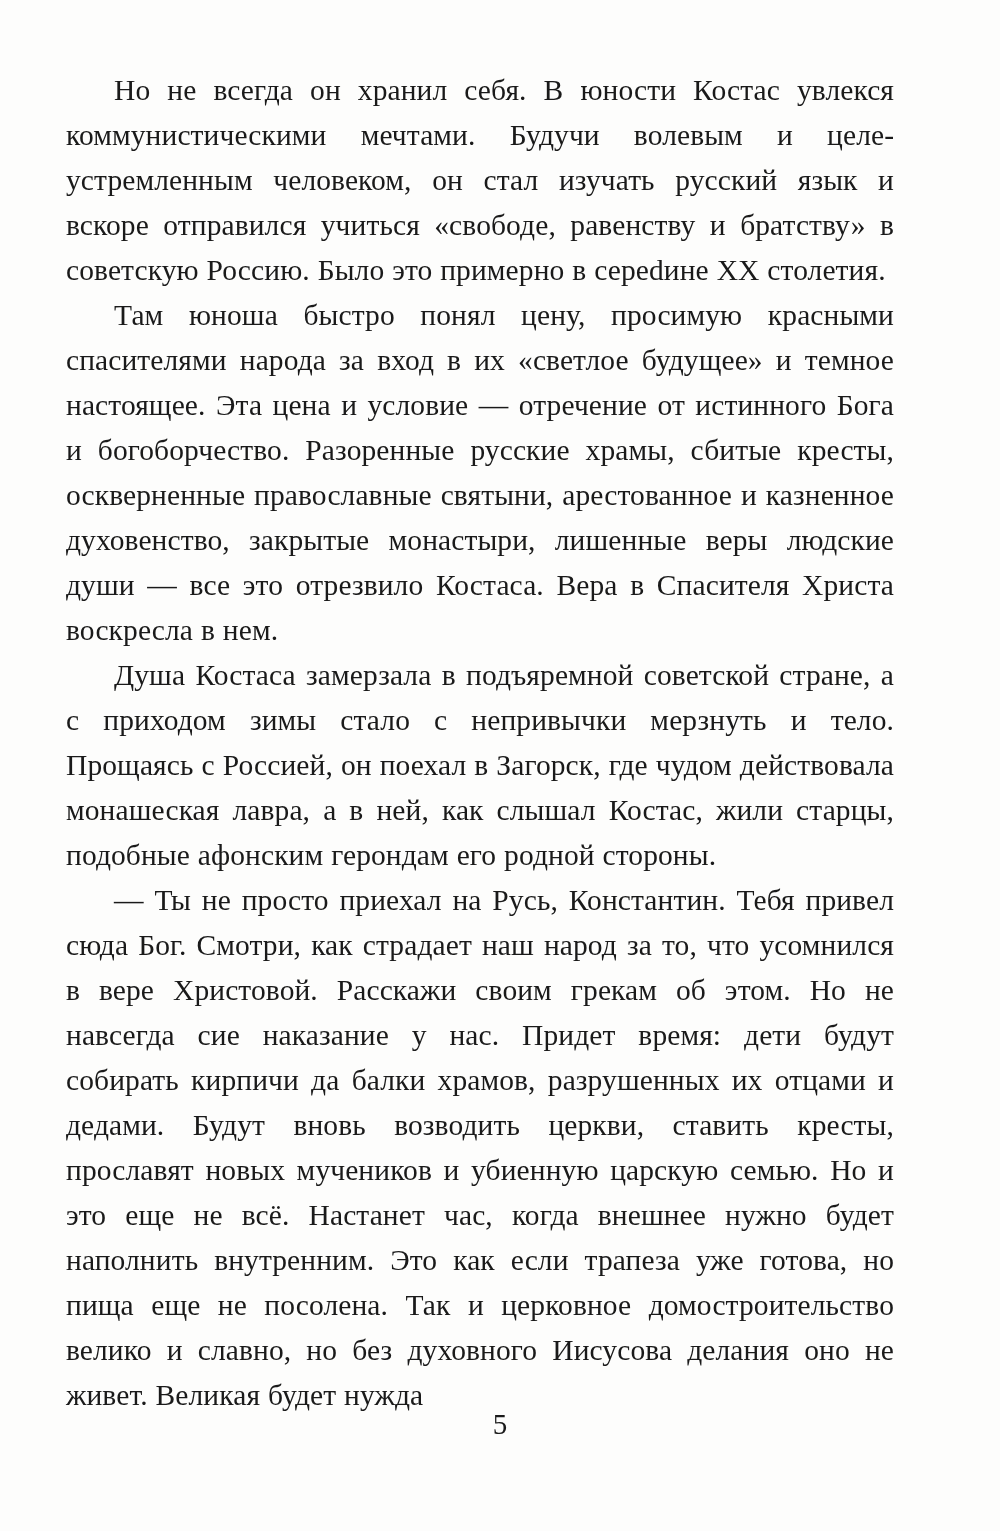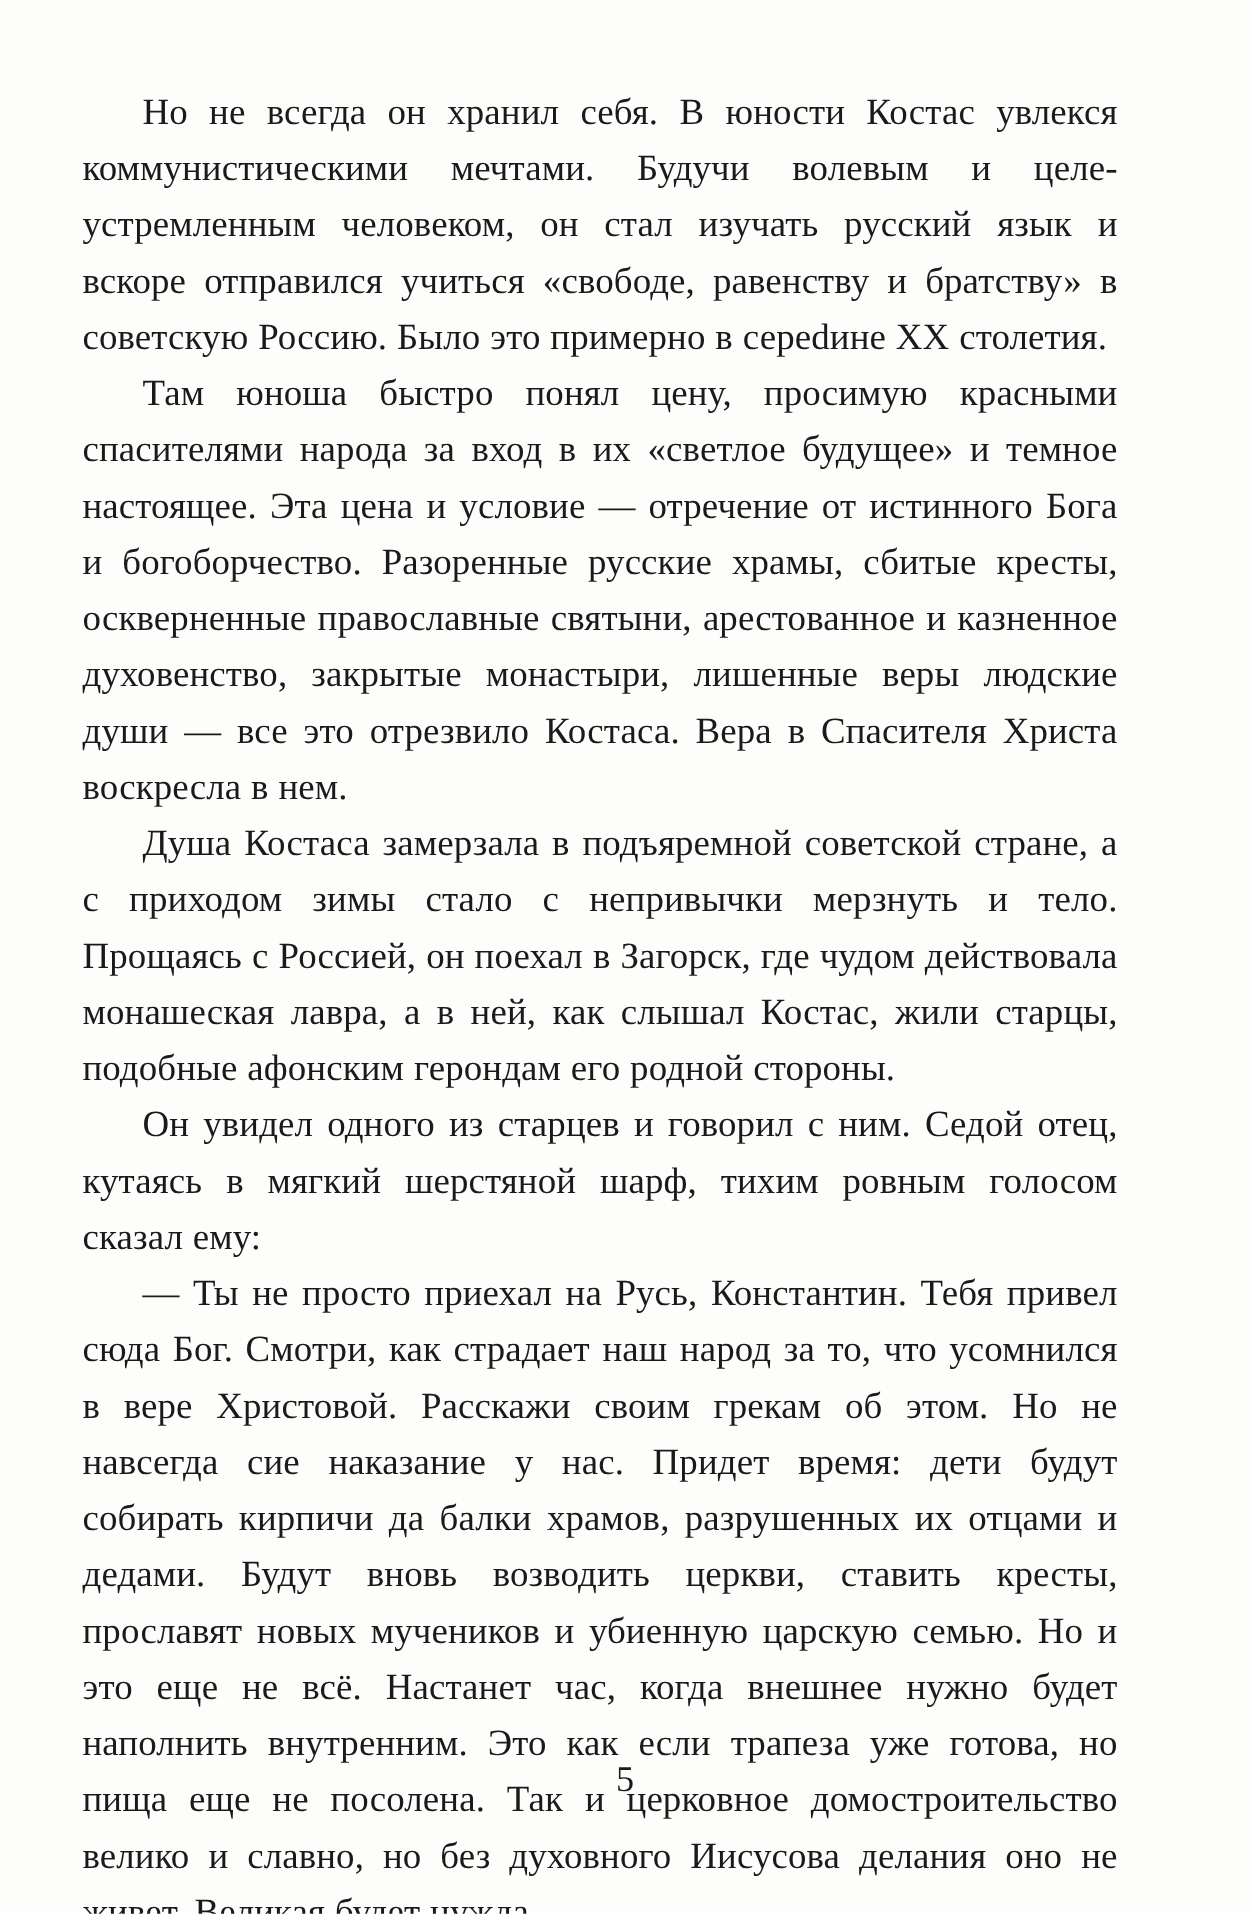--- a/index.html
+++ b/index.html
@@ -55,17 +55,16 @@
   }
 </style>
 </head>
 <body>
 
 <div class="page">
   <div class="text-block">
     <p class="para">Но не всегда он хранил себя. В юности Костас увлек­ся коммунистическими мечтами. Будучи волевым и целе­устремленным человеком, он стал изучать русский язык и вскоре отправился учиться «свободе, равенству и брат­ству» в советскую Россию. Было это примерно в сере­dине XX столетия.</p>
     <p class="para">Там юноша быстро понял цену, просимую красными спасителями народа за вход в их «светлое будущее» и тем­ное настоящее. Эта цена и условие — отречение от истин­ного Бога и богоборчество. Разоренные русские храмы, сбитые кресты, оскверненные православные святыни, аре­стованное и казненное духовенство, закрытые монастыри, лишенные веры людские души — все это отрезвило Коста­са. Вера в Спасителя Христа воскресла в нем.</p>
     <p class="para">Душа Костаса замерзала в подъяремной советской стра­не, а с приходом зимы стало с непривычки мерзнуть и тело. Прощаясь с Россией, он поехал в Загорск, где чудом дей­ствовала монашеская лавра, а в ней, как слышал Костас, жили старцы, подобные афонским герондам его родной стороны.</p>
-    <p class="para">Он увидел одного из старцев и говорил с ним. Седой отец, кутаясь в мягкий шерстяной шарф, тихим ровным го­лосом сказал ему:</p>
     <p class="para">— Ты не просто приехал на Русь, Константин. Тебя привел сюда Бог. Смотри, как страдает наш народ за то, что усомнился в вере Христовой. Расскажи своим грекам об этом. Но не навсегда сие наказание у нас. Придет время: дети будут собирать кирпичи да балки храмов, разрушен­ных их отцами и дедами. Будут вновь возводить церкви, ставить кресты, прославят новых мучеников и убиенную царскую семью. Но и это еще не всё. Настанет час, когда внешнее нужно будет наполнить внутренним. Это как если трапеза уже готова, но пища еще не посолена. Так и цер­ковное домостроительство велико и славно, но без духов­ного Иисусова делания оно не живет. Великая будет нужда</p>
   </div>
   <div class="page-number">5</div>
 </div>
 
 </body></html>

